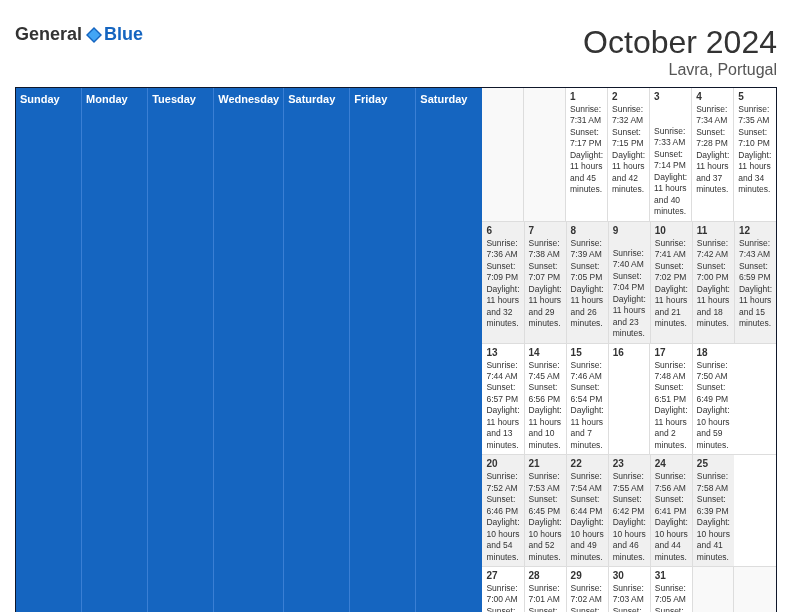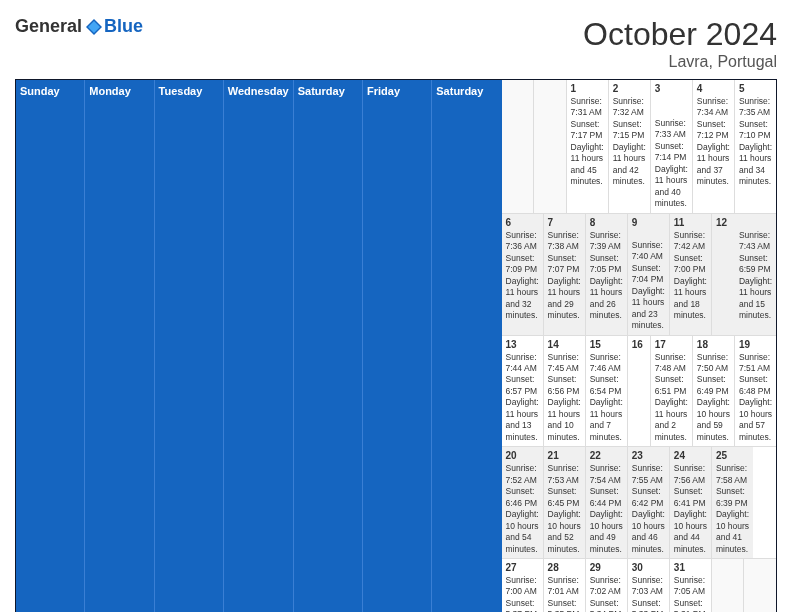--- a/index.html
+++ b/index.html
@@ -6,21 +6,21 @@
     body {
       font-family: Arial, sans-serif;
       background: #fff;
       width: 792px;
       height: 612px;
       overflow: hidden;
     }
     .page {
       width: 792px;
       height: 612px;
-      padding: 16px 15px;
+      padding: 24px 15px;
       display: flex;
       flex-direction: column;
     }
     .header {
       display: flex;
       justify-content: space-between;
       align-items: flex-start;
       margin-bottom: 8px;
     }
     .logo {
@@ -165,21 +165,21 @@
           </div>
           <div class="cal-cell">
             <div class="day-num">3</div>
             <div class="cell-text" style="white-space: pre-line; margin-top: 24px;">Sunrise: 7:33 AM
 Sunset: 7:14 PM
 Daylight: 11 hours and 40 minutes.</div>
           </div>
           <div class="cal-cell">
             <div class="day-num">4</div>
             <div class="cell-text" style="white-space: pre-line;">Sunrise: 7:34 AM
-Sunset: 7:12 PM
+Sunset: 7:28 PM
 Daylight: 11 hours and 37 minutes.</div>
           </div>
           <div class="cal-cell">
             <div class="day-num">5</div>
             <div class="cell-text" style="white-space: pre-line;">Sunrise: 7:35 AM
 Sunset: 7:10 PM
 Daylight: 11 hours and 34 minutes.</div>
           </div>
         </div>
         <div class="cal-row">
@@ -201,28 +201,34 @@
 Sunset: 7:05 PM
 Daylight: 11 hours and 26 minutes.</div>
           </div>
           <div class="cal-cell shaded">
             <div class="day-num">9</div>
             <div class="cell-text" style="white-space: pre-line; margin-top: 12px;">Sunrise: 7:40 AM
 Sunset: 7:04 PM
 Daylight: 11 hours and 23 minutes.</div>
           </div>
           <div class="cal-cell shaded">
+            <div class="day-num">10</div>
+            <div class="cell-text" style="white-space: pre-line;">Sunrise: 7:41 AM
+Sunset: 7:02 PM
+Daylight: 11 hours and 21 minutes.</div>
+          </div>
+          <div class="cal-cell shaded">
             <div class="day-num">11</div>
             <div class="cell-text" style="white-space: pre-line;">Sunrise: 7:42 AM
 Sunset: 7:00 PM
 Daylight: 11 hours and 18 minutes.</div>
           </div>
           <div class="cal-cell shaded">
             <div class="day-num">12</div>
-            <div class="cell-text" style="white-space: pre-line; margin-left: 23px;">Sunrise: 7:43 AM
+            <div class="cell-text" style="white-space: pre-line;">Sunrise: 7:43 AM
 Sunset: 6:59 PM
 Daylight: 11 hours and 15 minutes.</div>
           </div>
         </div>
         <div class="cal-row">
           <div class="cal-cell">
             <div class="day-num">13</div>
             <div class="cell-text" style="white-space: pre-line;">Sunrise: 7:44 AM
 Sunset: 6:57 PM
 Daylight: 11 hours and 13 minutes.</div>
@@ -246,26 +252,20 @@
             <div class="day-num">17</div>
             <div class="cell-text" style="white-space: pre-line;">Sunrise: 7:48 AM
 Sunset: 6:51 PM
 Daylight: 11 hours and 2 minutes.</div>
           </div>
           <div class="cal-cell">
             <div class="day-num">18</div>
             <div class="cell-text" style="white-space: pre-line;">Sunrise: 7:50 AM
 Sunset: 6:49 PM
 Daylight: 10 hours and 59 minutes.</div>
-          </div>
-          <div class="cal-cell">
-            <div class="day-num">19</div>
-            <div class="cell-text" style="white-space: pre-line;">Sunrise: 7:51 AM
-Sunset: 6:48 PM
-Daylight: 10 hours and 57 minutes.</div>
           </div>
         </div>
         <div class="cal-row">
           <div class="cal-cell shaded">
             <div class="day-num">20</div>
             <div class="cell-text" style="white-space: pre-line;">Sunrise: 7:52 AM
 Sunset: 6:46 PM
 Daylight: 10 hours and 54 minutes.</div>
           </div>
           <div class="cal-cell shaded">

